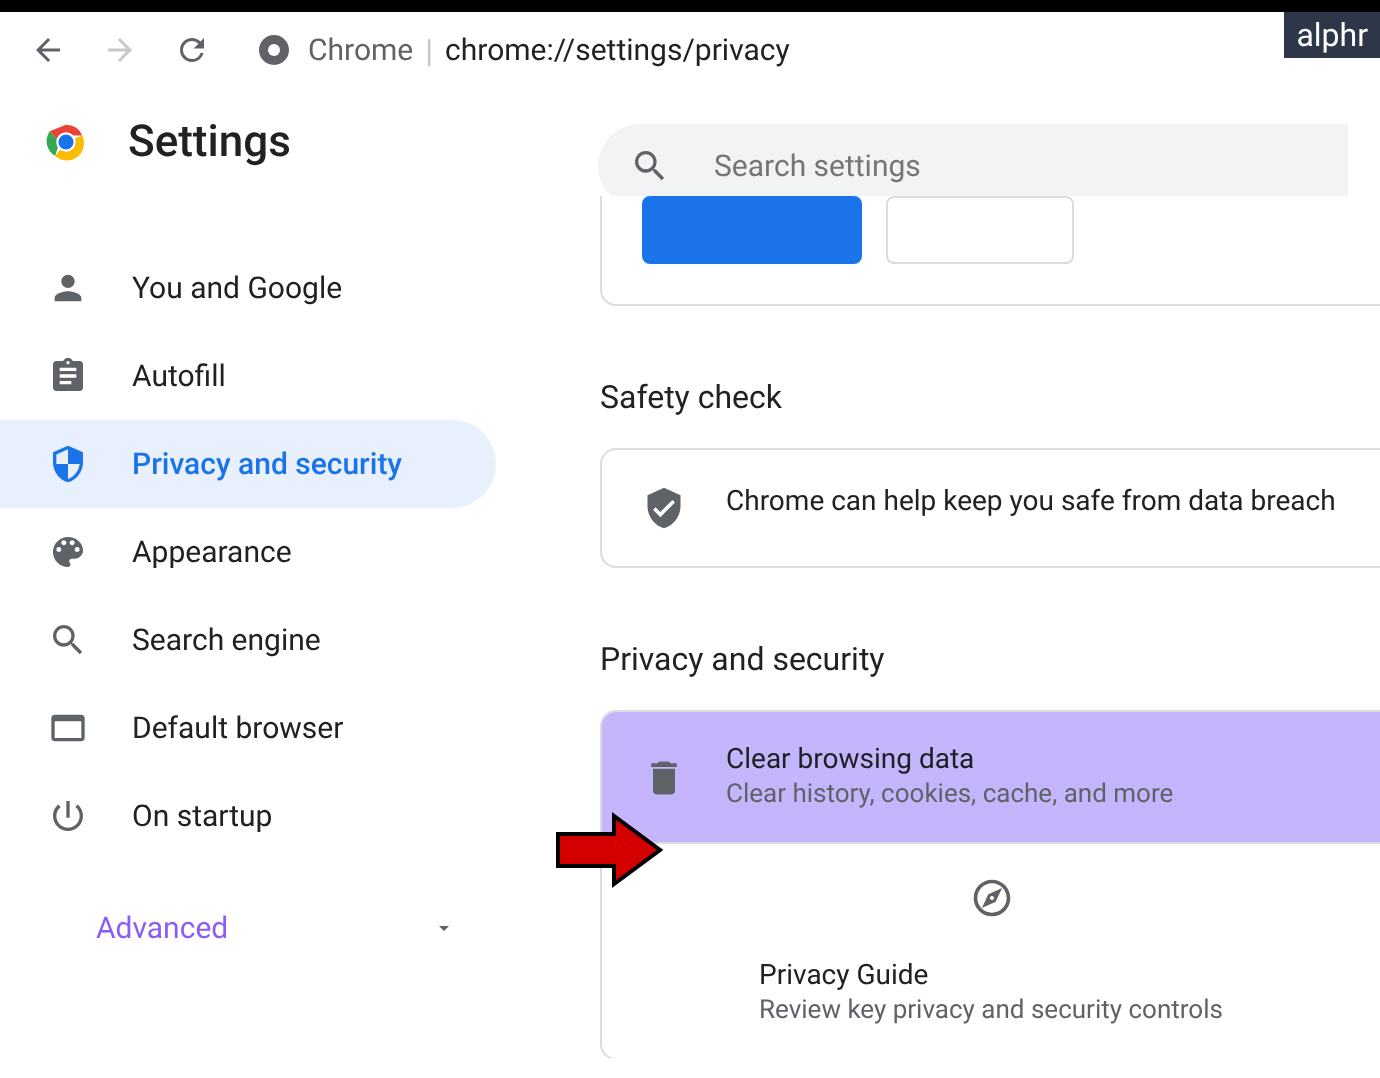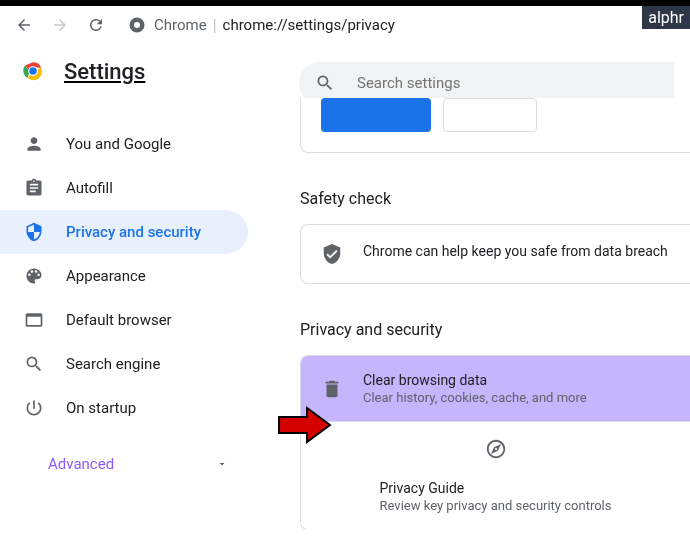--- a/index.html
+++ b/index.html
@@ -13,21 +13,21 @@
     .nav-btn { width: 32px; height: 32px; border: none; background: none; display: flex; align-items: center; justify-content: center; cursor: pointer; border-radius: 50%; }
     .nav-btn svg { width: 18px; height: 18px; }
     .nav-btn.disabled svg { opacity: 0.35; }
     
     .url-bar { flex: 1; display: flex; align-items: center; margin-left: 12px; height: 30px; }
     .url-chrome-icon { width: 18px; height: 18px; margin-right: 8px; }
     .url-text { color: #5f6368; font-size: 15px; }
     .url-separator { color: #c4c7c5; margin: 0 6px; }
     .url-path { color: #202124; }
     
-    .settings-header { display: flex; align-items: center; padding: 14px 20px; text-decoration: underline; }
+    .settings-header { display: flex; align-items: center; padding: 14px 20px; }
     .chrome-logo { width: 26px; height: 26px; margin-right: 18px; }
     .settings-title { font-size: 22px; color: #202124; font-weight: 500; }
     
     .search-pill { position: absolute; right: 16px; top: 62px; width: 375px; height: 42px; background: #f1f3f4; border-radius: 21px 0 0 21px; display: flex; align-items: center; padding: 0 16px; }
     .search-pill svg { width: 20px; height: 20px; fill: #5f6368; margin-right: 22px; }
     .search-pill input { border: none; background: none; outline: none; font-size: 15px; color: #5f6368; flex: 1; }
     
     .main-layout { display: flex; height: calc(100% - 108px); }
     
     .sidebar { width: 260px; padding-top: 24px; }
@@ -140,29 +140,29 @@
       <span class="sidebar-label">Privacy and security</span>
     </div>
     <div class="sidebar-item">
       <svg class="sidebar-icon" viewBox="0 0 24 24">
           <path d="M12 3c-4.97 0-9 4.03-9 9s4.03 9 9 9c.83 0 1.5-.67 1.5-1.5 0-.39-.15-.74-.39-1.01-.23-.26-.38-.61-.38-.99 0-.83.67-1.5 1.5-1.5H16c2.76 0 5-2.24 5-5 0-4.42-4.03-8-9-8zm-5.5 9c-.83 0-1.5-.67-1.5-1.5S5.67 9 6.5 9 8 9.67 8 10.5 7.33 12 6.5 12zm3-4C8.67 8 8 7.33 8 6.5S8.67 5 9.5 5s1.5.67 1.5 1.5S10.33 8 9.5 8zm5 0c-.83 0-1.5-.67-1.5-1.5S13.67 5 14.5 5s1.5.67 1.5 1.5S15.33 8 14.5 8zm3 4c-.83 0-1.5-.67-1.5-1.5S16.67 9 17.5 9s1.5.67 1.5 1.5-.67 1.5-1.5 1.5z"></path>
         </svg>
       <span class="sidebar-label">Appearance</span>
     </div>
     <div class="sidebar-item">
       <svg class="sidebar-icon" viewBox="0 0 24 24">
+          <path d="M15.5 14h-.79l-.28-.27A6.471 6.471 0 0016 9.5 6.5 6.5 0 109.5 16c1.61 0 3.09-.59 4.23-1.57l.27.28v.79l5 4.99L20.49 19l-4.99-5zm-6 0C7.01 14 5 11.99 5 9.5S7.01 5 9.5 5 14 7.01 14 9.5 11.99 14 9.5 14z"></path>
+        </svg>
+      <span class="sidebar-label">Search engine</span>
+    </div>
+    <div class="sidebar-item">
+      <svg class="sidebar-icon" viewBox="0 0 24 24">
           <path d="M20 4H4c-1.1 0-2 .9-2 2v12c0 1.1.9 2 2 2h16c1.1 0 2-.9 2-2V6c0-1.1-.9-2-2-2zm0 14H4V8h16v10z"></path>
         </svg>
       <span class="sidebar-label">Default browser</span>
-    </div>
-    <div class="sidebar-item">
-      <svg class="sidebar-icon" viewBox="0 0 24 24">
-          <path d="M15.5 14h-.79l-.28-.27A6.471 6.471 0 0016 9.5 6.5 6.5 0 109.5 16c1.61 0 3.09-.59 4.23-1.57l.27.28v.79l5 4.99L20.49 19l-4.99-5zm-6 0C7.01 14 5 11.99 5 9.5S7.01 5 9.5 5 14 7.01 14 9.5 11.99 14 9.5 14z"></path>
-        </svg>
-      <span class="sidebar-label">Search engine</span>
     </div>
     <div class="sidebar-item">
       <svg class="sidebar-icon" viewBox="0 0 24 24">
           <path d="M13 3h-2v10h2V3zm4.83 2.17l-1.42 1.42A6.92 6.92 0 0119 12c0 3.87-3.13 7-7 7s-7-3.13-7-7c0-2.13.96-4.02 2.58-5.42L6.17 5.17A8.932 8.932 0 003 12c0 4.97 4.03 9 9 9s9-4.03 9-9c0-2.74-1.23-5.18-3.17-6.83z"></path>
         </svg>
       <span class="sidebar-label">On startup</span>
     </div>
     <div class="advanced-item">
       <span>Advanced</span>
       <svg width="12" height="12" viewBox="0 0 24 24">

